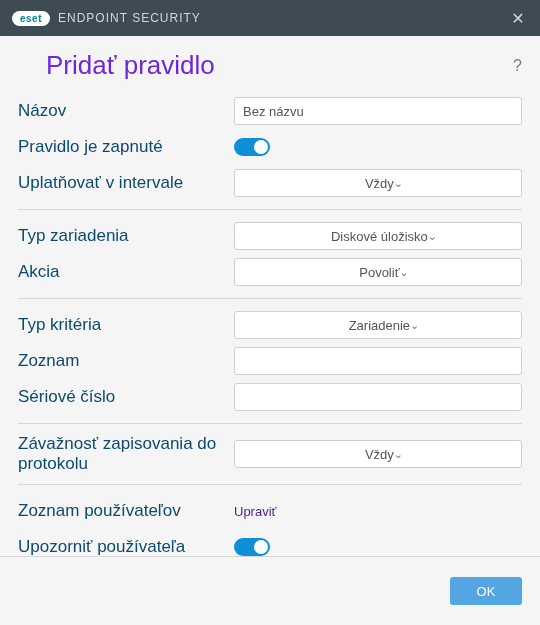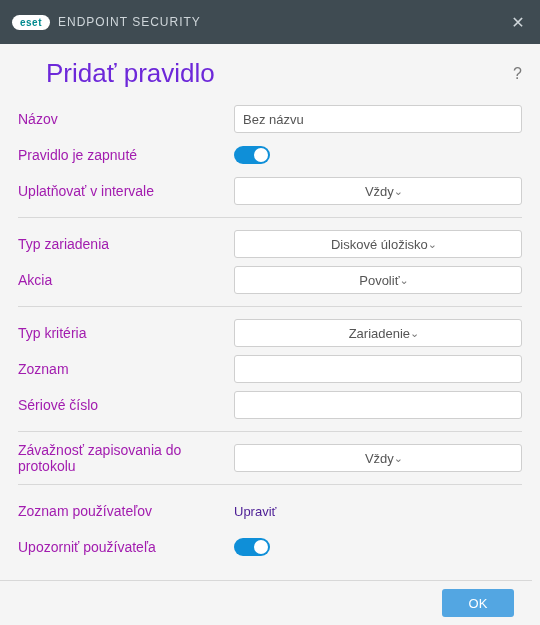--- a/index.html
+++ b/index.html
@@ -8,21 +8,21 @@
     font-size: 13px;
     color: #424242;
     background: #f5f5f5;
     width: 540px;
     height: 625px;
     overflow: hidden;
   }
   .titlebar {
     background: #3f4b52;
     color: #cfd6da;
-    height: 44px;
+    height: 36px;
     display: flex;
     align-items: center;
     padding: 0 10px 0 12px;
   }
   .eset-logo {
     background: #fff;
     color: #008a8f;
     font-weight: 700;
     font-size: 10px;
     letter-spacing: 0.5px;
@@ -64,22 +64,22 @@
     cursor: pointer;
   }
   .row {
     display: flex;
     align-items: center;
     min-height: 32px;
     margin-bottom: 4px;
   }
   .label-col {
     width: 216px;
-    color: #a21caf;
-    font-size: 14px;
+    color: #0c4a6e;
+    font-size: 17px;
     padding-right: 8px;
   }
   .ctrl-col {
     flex: 1;
   }
   .text-input, .select {
     width: 100%;
     height: 28px;
     border: 1px solid #cfcfcf;
     border-radius: 3px;
@@ -125,23 +125,23 @@
   }
   .link {
     color: #4c1d95;
     font-size: 13px;
     cursor: pointer;
   }
   .footer {
     position: absolute;
     bottom: 0;
     left: 0;
-    right: 8px;
+    right: 0;
     border-top: 1px solid #d8d8d8;
-    padding: 8px 18px;
+    padding: 20px 18px;
     display: flex;
     justify-content: flex-end;
     background: #f5f5f5;
   }
   .ok-btn {
     background: #53a6e2;
     color: #fff;
     border: none;
     border-radius: 3px;
     width: 72px;

